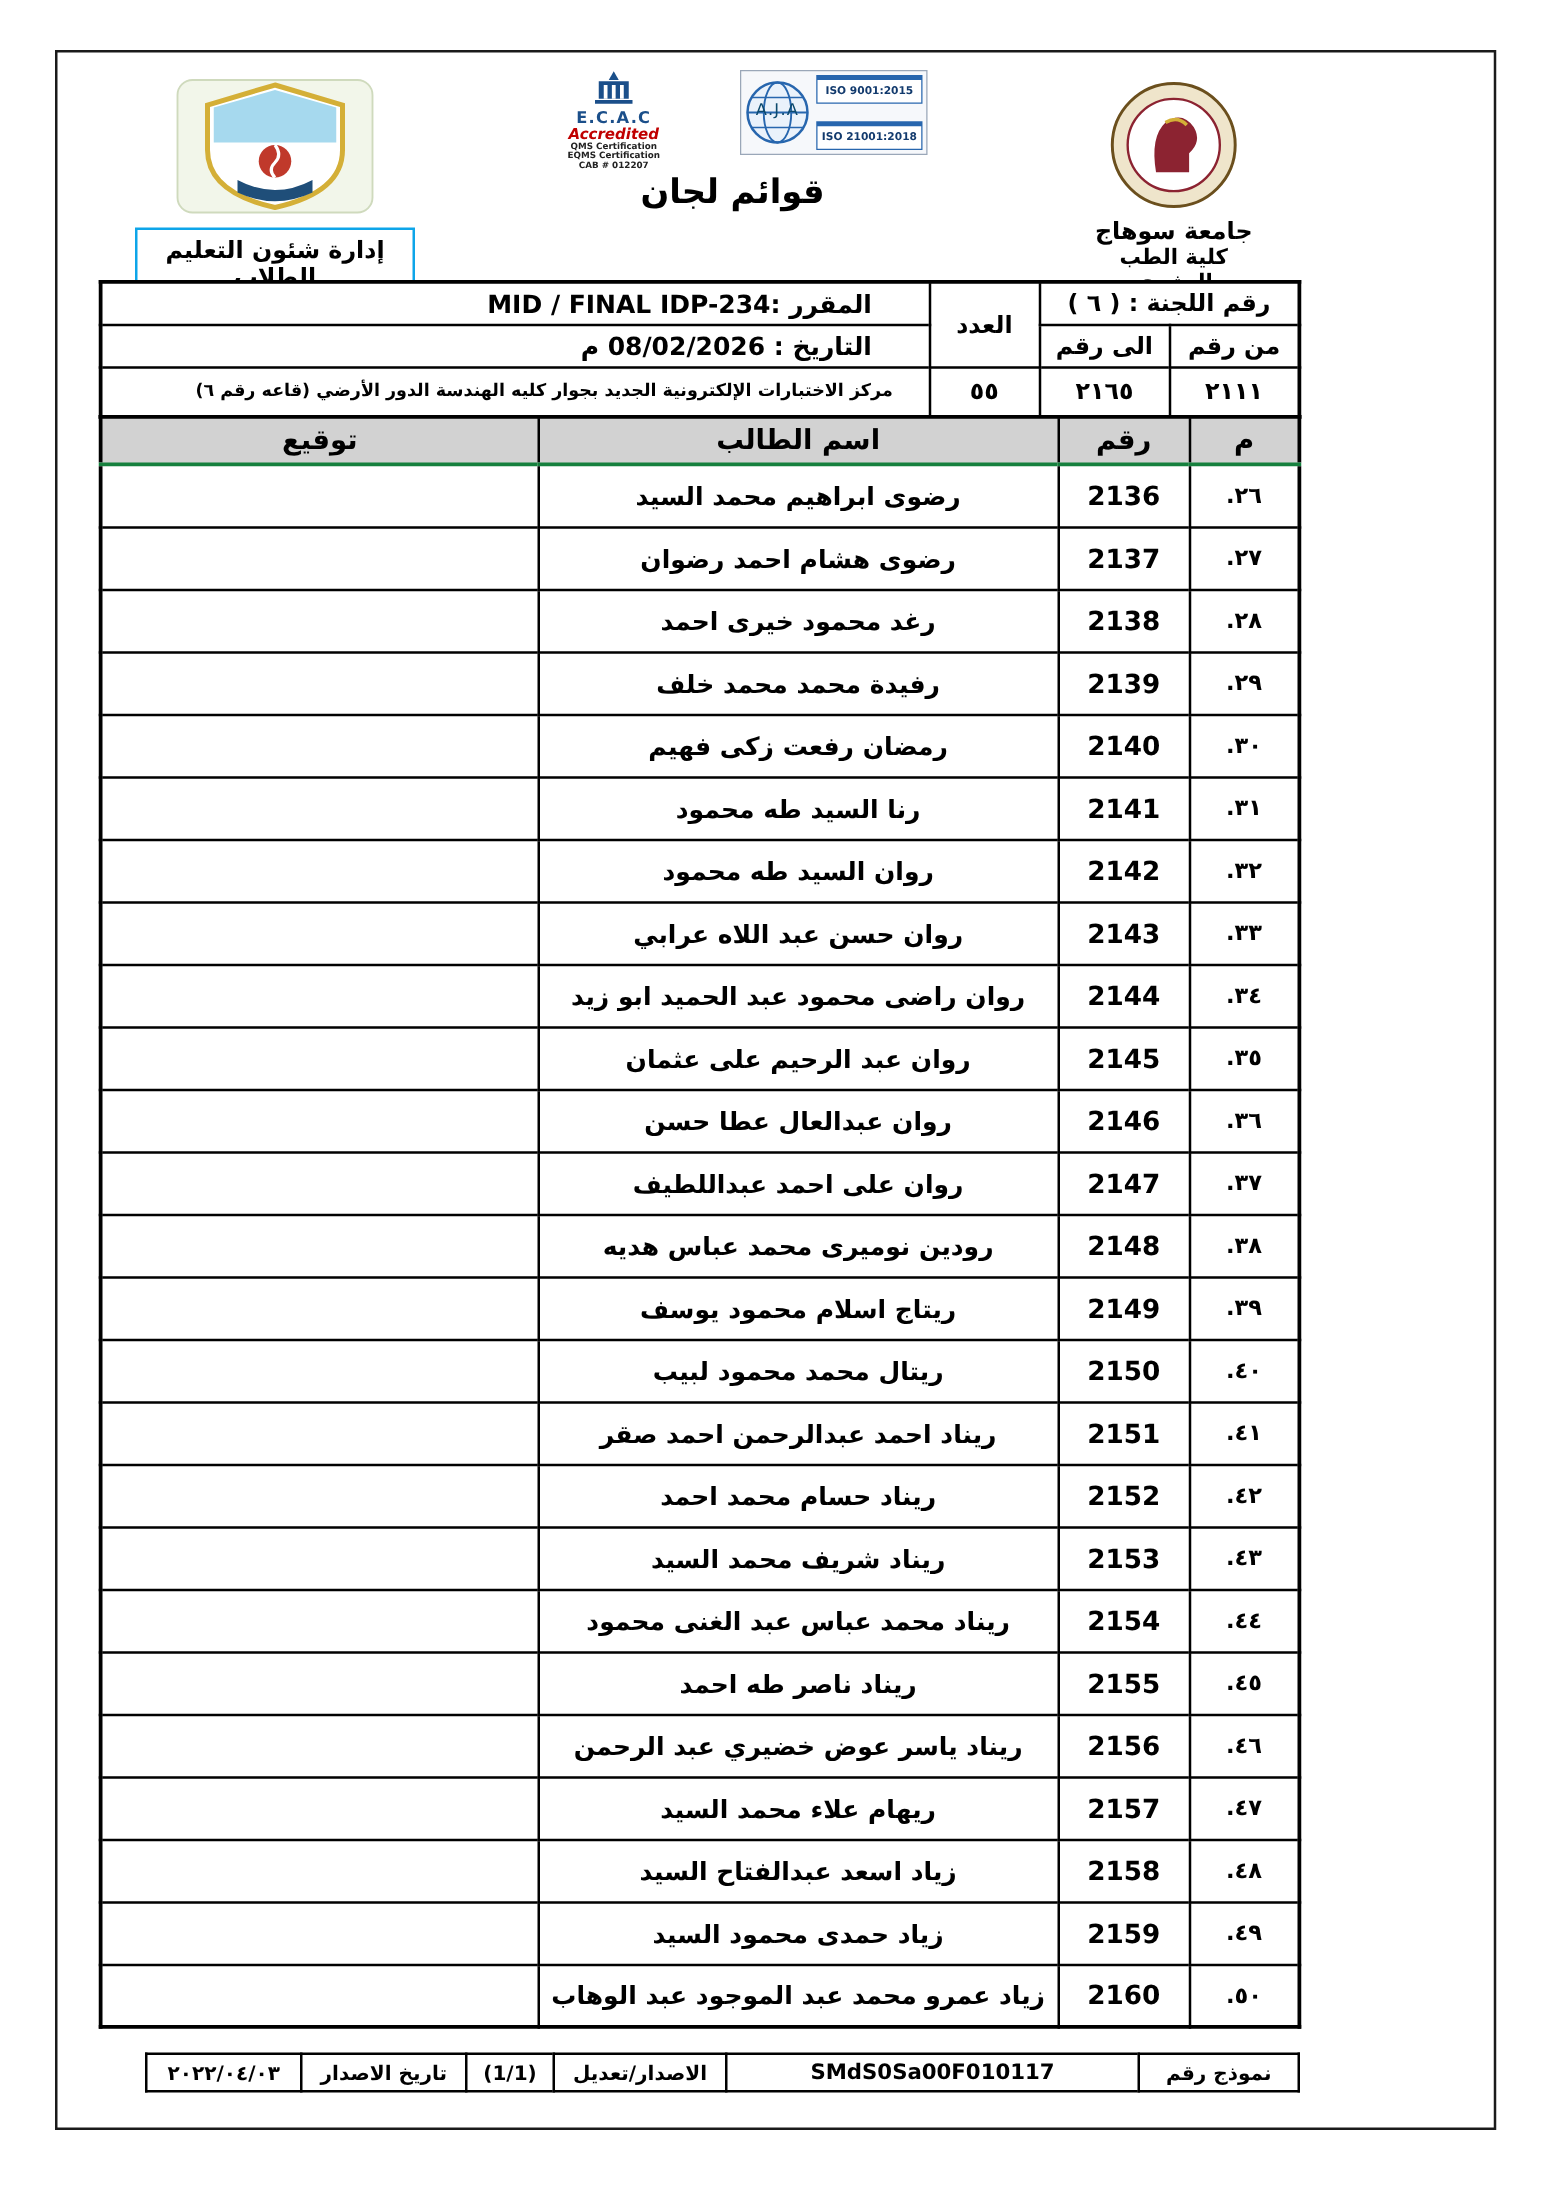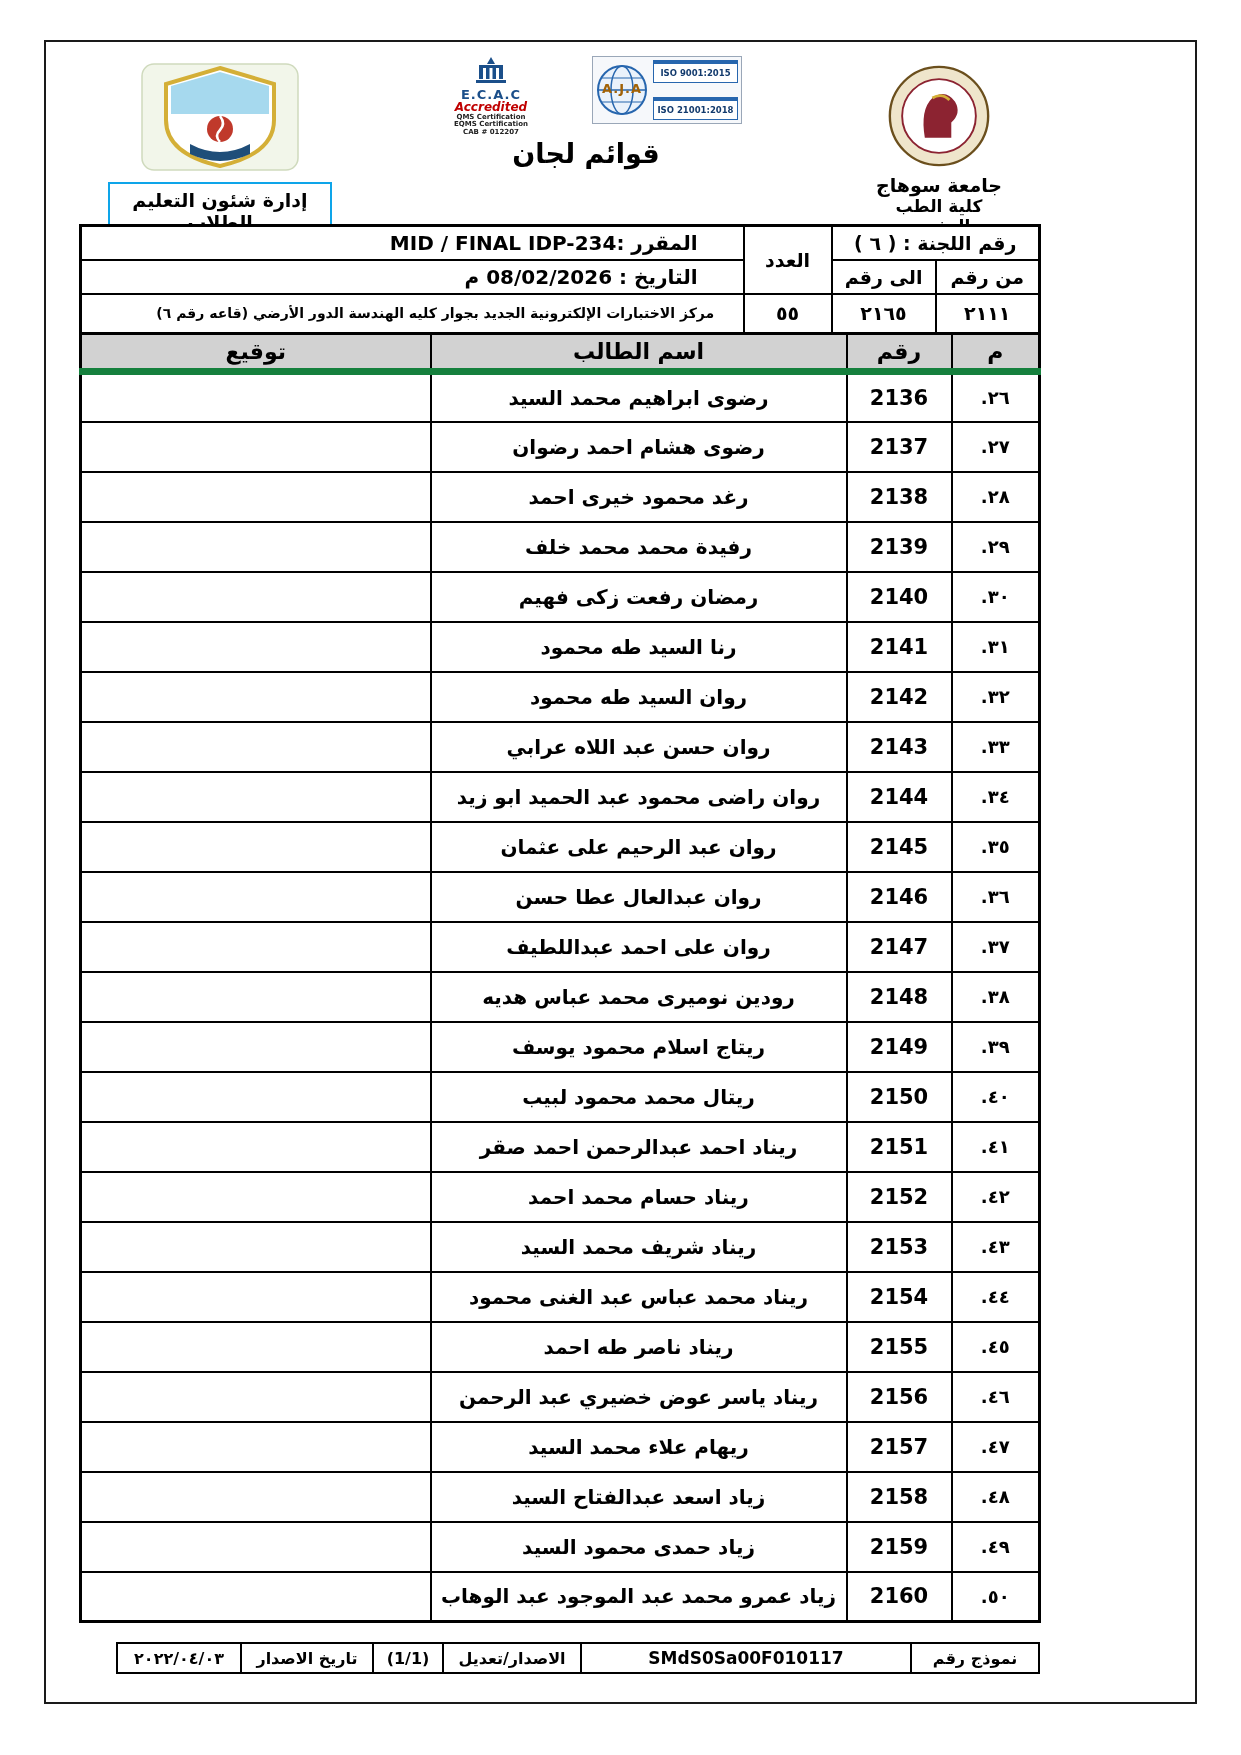--- a/index.html
+++ b/index.html
@@ -27,21 +27,21 @@
     direction: rtl; background: #fff;
   }
   .header-center { position: absolute; left: 300px; top: 14px; width: 480px; text-align: center; }
   .certs { display: flex; justify-content: center; align-items: flex-start; gap: 40px; height: 76px; }
   .ecac { width: 122px; font-weight: bold; line-height: 1.05; }
   .ecac-name { color: #1b4f8a; font-size: 13px; letter-spacing: 1px; }
   .ecac-accredited { color: #c00000; font-size: 12px; font-style: italic; }
   .ecac-small { font-size: 7px; color: #222; font-weight: bold; }
   .aja { width: 150px; border: 1px solid #9aa7b8; background: #f6f8fb; padding: 3px; display: flex; gap: 5px; align-items: center; }
   .aja-left { position: relative; width: 52px; height: 52px; }
-  .aja-name { position: absolute; left: 0; right: 0; top: 17px; color: #a16207; font-size: 13px; font-weight: bold; letter-spacing: 1px; }
+  .aja-name { position: absolute; left: 0; right: 0; top: 17px; color: #0c4a6e; font-size: 13px; font-weight: normal; letter-spacing: 1px; }
   .iso-chips { flex: 1; display: flex; flex-direction: column; gap: 14px; }
   .iso-chip { border: 1px solid #2766ae; background: #fff; font-size: 8.5px; font-weight: bold; color: #123a6d; padding: 4px 2px; text-align: center; border-top: 4px solid #2766ae; }
   .doc-title { font-size: 27px; font-weight: bold; margin-top: 6px; direction: rtl; }
   .doc-subtitle { font-size: 23px; font-weight: bold; margin-top: 4px; direction: rtl; }
   .emblem-right { position: absolute; left: 828px; top: 22px; width: 130px; text-align: center; }
   .uni-name { font-size: 19px; font-weight: bold; direction: rtl; margin-top: 2px; }
   .fac-name { font-size: 17px; font-weight: bold; direction: rtl; }
 
   
   table { border-collapse: collapse; table-layout: fixed; }
@@ -59,21 +59,21 @@
   .info-table td.right-pad { text-align: right; padding-left: 0; padding-right: 45px; font-size: 20px; }
   .info-table td.loc { font-size: 14px; padding-left: 46px; }
 
   .main-table {
     position: absolute; left: 33px; top: 290px; width: 959px;
     direction: rtl; border: 3px solid #000;
   }
   .main-table th, .main-table td { border: 2px solid #000; text-align: center; vertical-align: middle; }
   .main-table thead th {
     background: #d2d2d2; height: 38px; font-size: 22px; font-weight: bold;
-    border-bottom: 7px solid #15803d;
+    border-bottom: 3px solid #15803d;
   }
   .main-table tbody td { height: 50px; background: #fff; }
   .td-idx  { font-size: 18px; font-weight: bold; }
   .td-num  { font-size: 21px; font-weight: bold; }
   .td-name { font-size: 20px; font-weight: bold; }
 
   .footer-table {
     position: absolute; left: 70px; top: 1600px; width: 922px;
     direction: rtl; border: 2px solid #000;
   }

